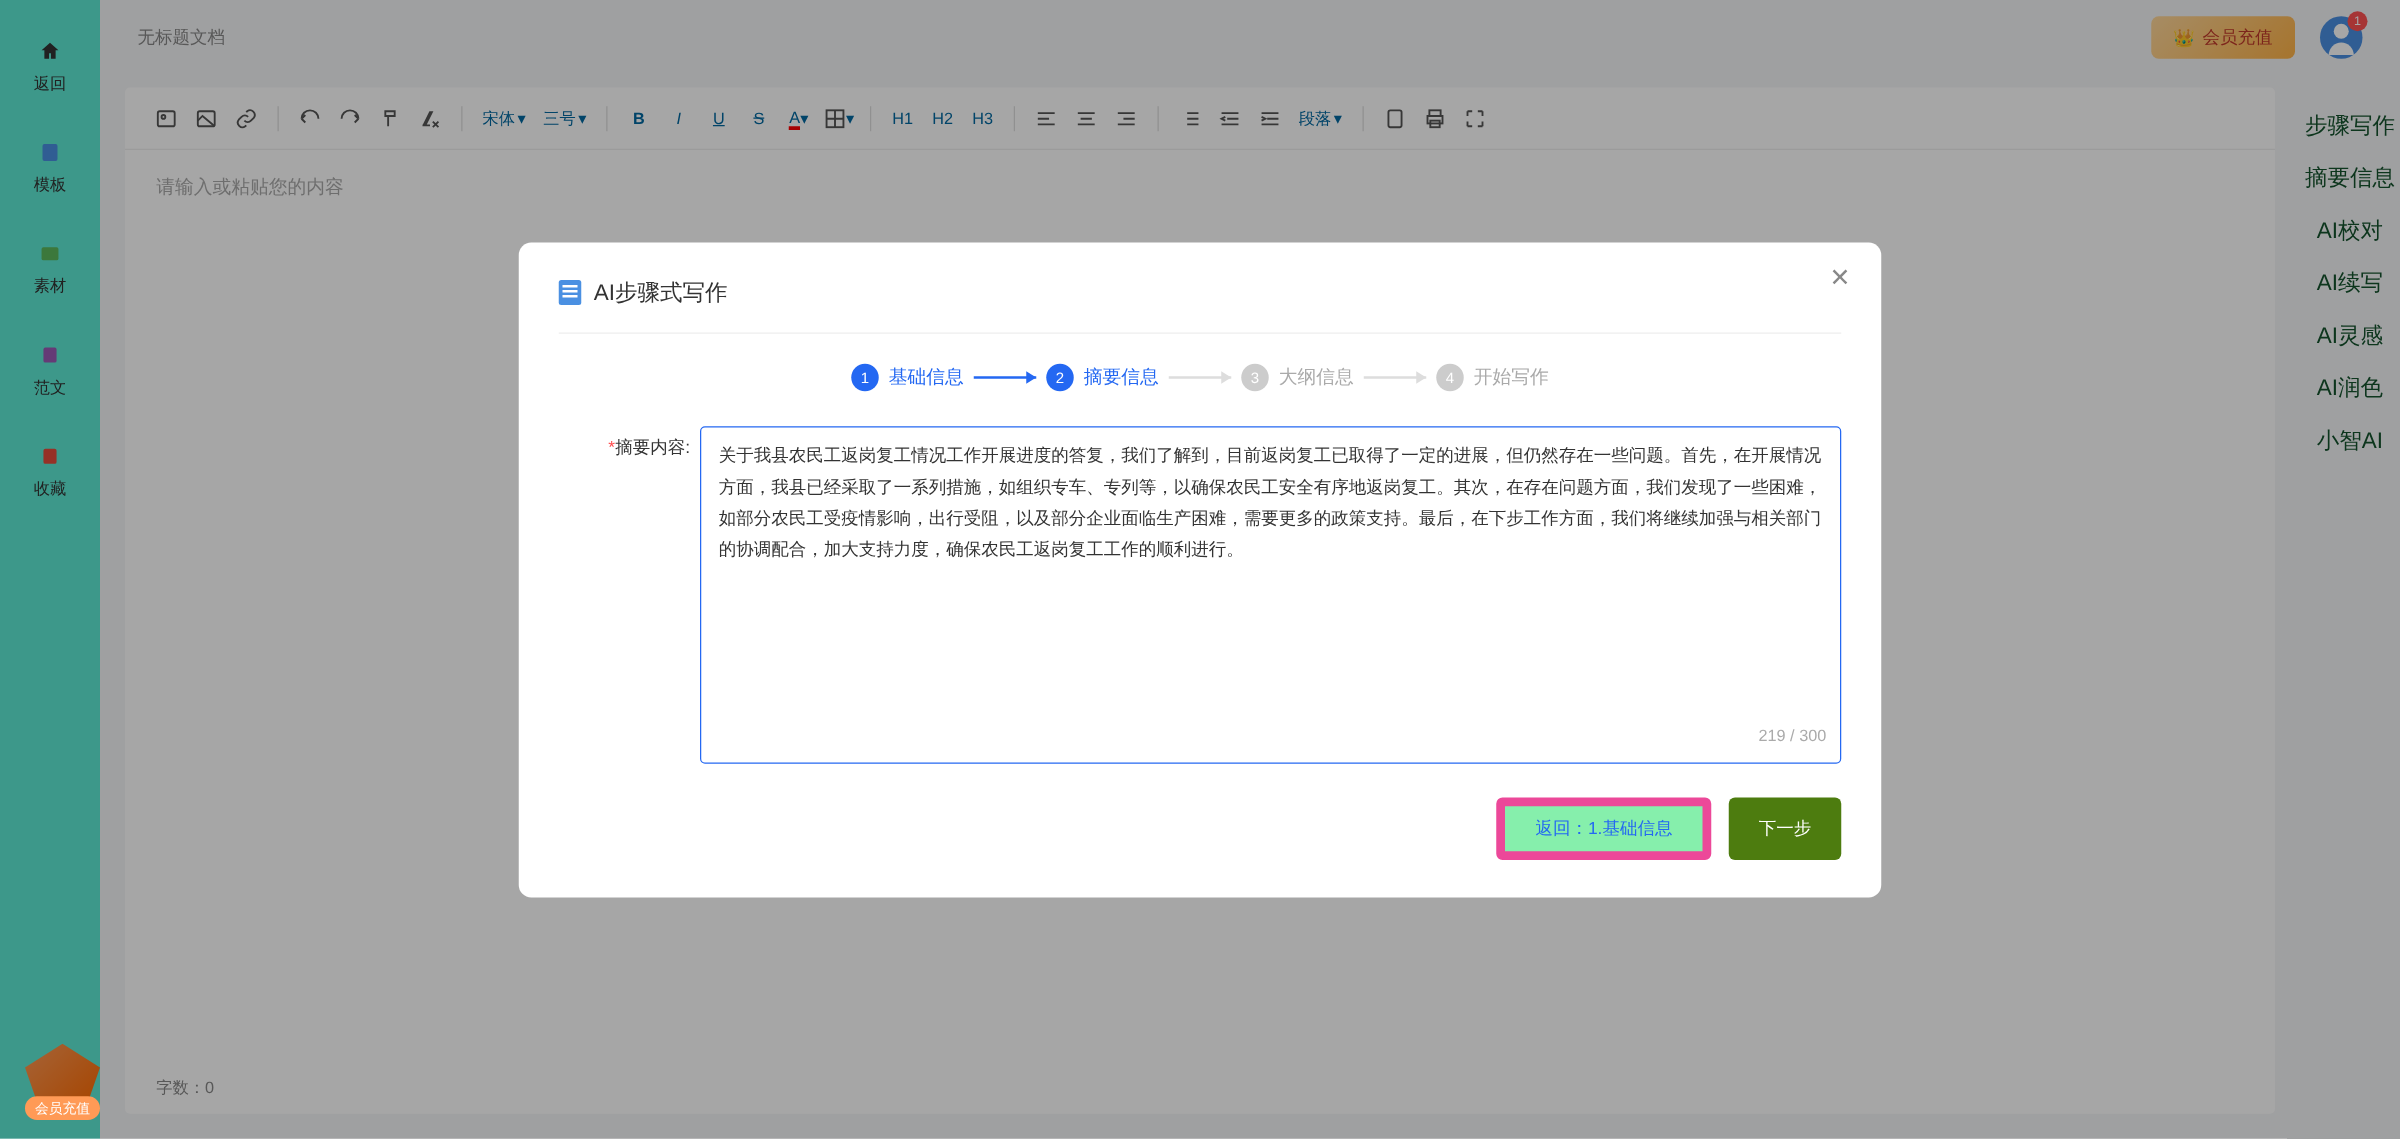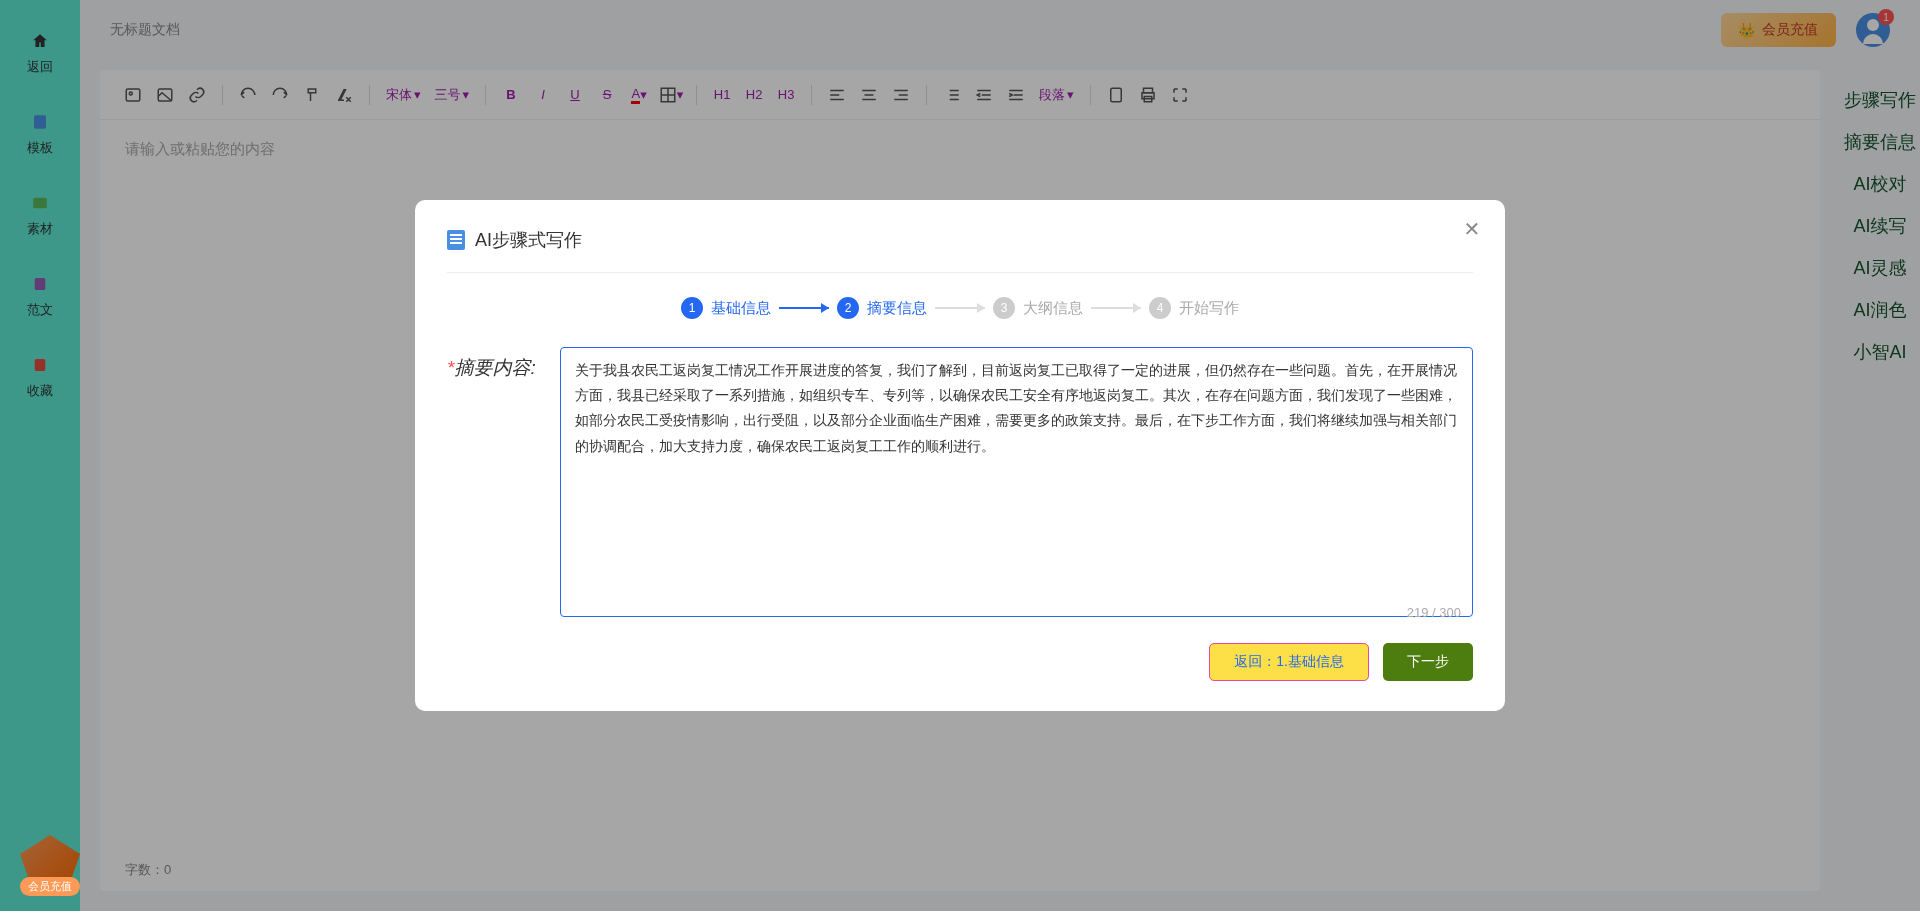--- a/index.html
+++ b/index.html
@@ -18,21 +18,21 @@
 .doc-title { color: #888; font-size: 14px; }
 .header-right { margin-left: auto; display: flex; align-items: center; gap: 20px; }
 .vip-btn { background: linear-gradient(135deg, #ffd89b, #ffb347); color: #c0392b; font-weight: 500; padding: 8px 18px; border-radius: 6px; display: flex; align-items: center; gap: 6px; cursor: pointer; font-size: 14px; }
 .avatar { width: 34px; height: 34px; border-radius: 50%; background: #4a90e2; position: relative; display: flex; align-items: flex-end; justify-content: center; padding-bottom: 3px; }
 .avatar::before { content: ''; width: 12px; height: 12px; border-radius: 50%; background: #fff; position: absolute; top: 6px; }
 .avatar::after { content: ''; width: 20px; height: 10px; border-radius: 10px 10px 0 0; background: #fff; }
 .avatar .badge { position: absolute; top: -4px; right: -4px; background: #ff5252; color: #fff; width: 16px; height: 16px; border-radius: 50%; font-size: 10px; display: flex; align-items: center; justify-content: center; }
 
 
 .editor-wrapper { position: absolute; left: 100px; top: 70px; right: 100px; bottom: 20px; background: #fff; border-radius: 4px; }
-.toolbar { height: 50px; border-bottom: 1px solid #eee; display: flex; align-items: center; padding: 0 20px; gap: 6px; color: #a21caf; font-size: 13px; }
+.toolbar { height: 50px; border-bottom: 1px solid #eee; display: flex; align-items: center; padding: 0 20px; gap: 6px; color: #0369a1; font-size: 13px; }
 .toolbar .sep { width: 1px; height: 20px; background: #ddd; margin: 0 6px; }
 .toolbar .tb-item { width: 26px; height: 26px; display: flex; align-items: center; justify-content: center; cursor: pointer; border-radius: 3px; }
 .toolbar .tb-select { display: flex; align-items: center; gap: 2px; cursor: pointer; padding: 0 4px; }
 .editor-body { padding: 20px 25px; color: #aaa; font-size: 15px; }
 .word-count { position: absolute; left: 25px; bottom: 12px; color: #888; font-size: 13px; text-align: right; }
 
 
 .right-sidebar { position: absolute; right: 0; top: 70px; width: 80px; display: flex; flex-direction: column; gap: 18px; padding-top: 18px; align-items: center; }
 .right-sidebar .r-item { font-size: 18px; color: #14532d; cursor: pointer; }
 
@@ -55,29 +55,29 @@
 .step-label { font-size: 15px; }
 .step-label.active { color: #2468f2; }
 .step-label.inactive { color: #aaa; }
 .step-arrow { width: 50px; height: 10px; position: relative; }
 .step-arrow::after { content: ''; position: absolute; left: 0; top: 4px; width: 100%; height: 2px; background: currentColor; }
 .step-arrow::before { content: ''; position: absolute; right: 0; top: 0; width: 0; height: 0; border-left: 8px solid currentColor; border-top: 5px solid transparent; border-bottom: 5px solid transparent; }
 .step-arrow.active { color: #2468f2; }
 .step-arrow.inactive { color: #ddd; }
 
 .form-row { display: flex; gap: 8px; }
-.form-label { width: 105px; text-align: left; font-size: 19px; color: #333; padding-top: 8px; flex-shrink: 0; font-style: italic; }
+.form-label { width: 105px; text-align: right; font-size: 14px; color: #333; padding-top: 8px; flex-shrink: 0; }
 .form-label .req { color: #ff4d4f; }
 .textarea-wrap { flex: 1; position: relative; }
 textarea { width: 100%; height: 270px; border: 1px solid #2468f2; border-radius: 4px; padding: 10px 14px; font-size: 14px; line-height: 1.8; color: #333; resize: none; font-family: inherit; outline: none; }
-.char-count { position: absolute; right: 12px; bottom: 1px; font-size: 13px; color: #aaa; }
+.char-count { position: absolute; right: 12px; bottom: 20px; font-size: 13px; color: #aaa; }
 
 .modal-footer { display: flex; justify-content: flex-end; gap: 14px; margin-top: 22px; }
 .btn { padding: 9px 24px; border-radius: 5px; font-size: 14px; cursor: pointer; border: none; }
-.btn-outline { background: #fde047; color: #2468f2; border: 1px solid #ec4899; }
+.btn-outline { background: #86efac; color: #2468f2; border: 7px solid #ec4899; }
 .btn-primary { background: #4d7c0f; color: #fff; }
 
 svg { width: 18px; height: 18px; }
 </style>
 </head>
 <body>
 
 <div class="left-sidebar">
   <div class="nav-item">
     <span class="icon">

